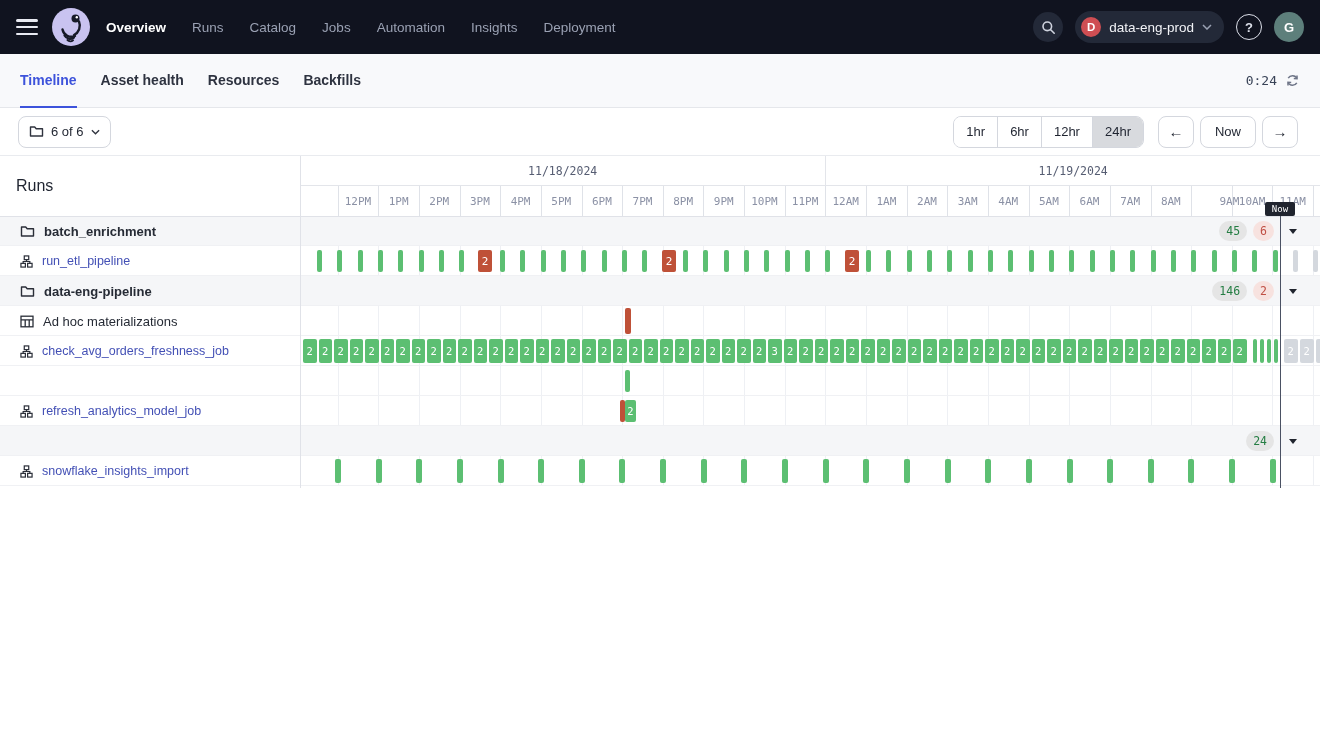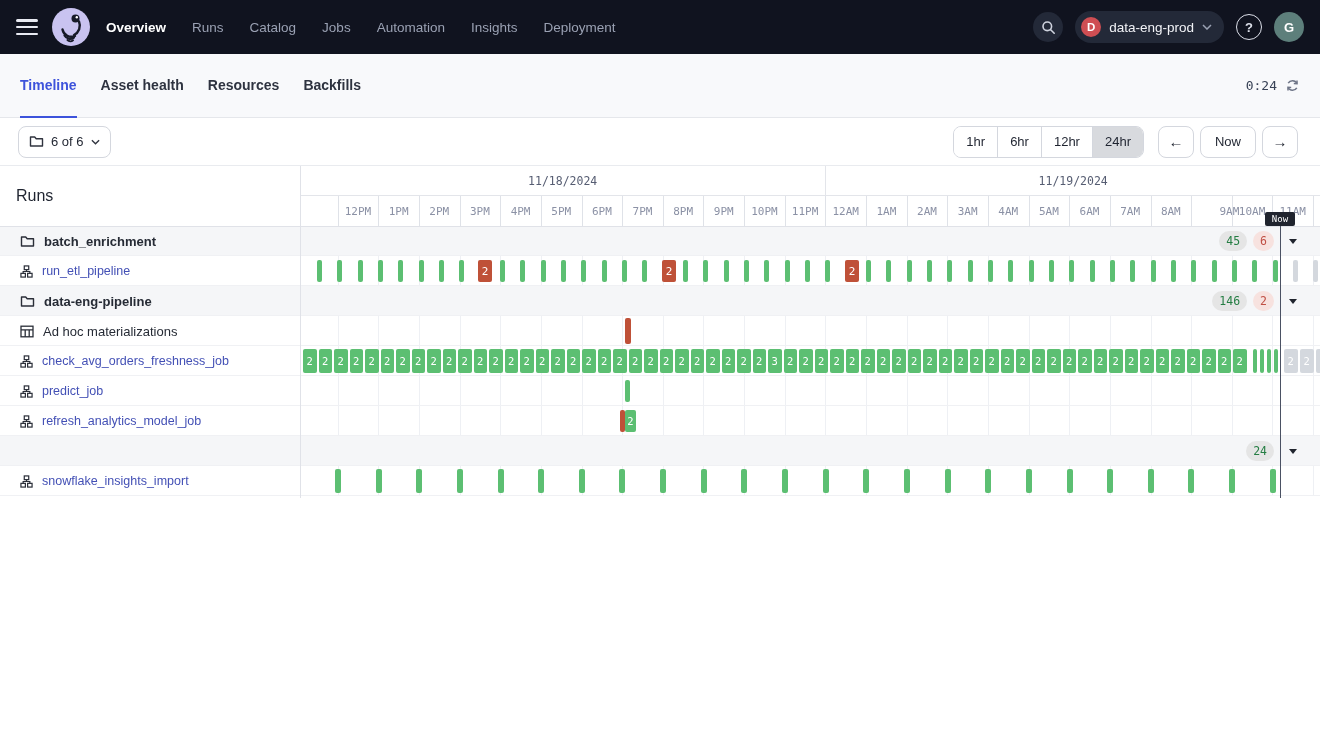--- a/index.html
+++ b/index.html
@@ -17,21 +17,21 @@
   .nav-item.active { color:#fff; font-weight:700; }
   .top-right { margin-left:auto; display:flex; align-items:center; gap:12px; }
   .circle-btn { width:30px; height:30px; border-radius:50%; background:#232938; display:flex; align-items:center; justify-content:center; cursor:pointer; }
   .deploy-pill { height:32px; border-radius:16px; background:#232938; display:flex; align-items:center; gap:8px; padding:0 12px 0 6px; cursor:pointer; }
   .deploy-badge { width:20px; height:20px; border-radius:50%; background:#cf4e53; color:#fff; font-size:11.5px; font-weight:700; display:flex; align-items:center; justify-content:center; }
   .deploy-name { color:#f2f3f7; font-size:13.5px; }
   .help-btn { width:26px; height:26px; border-radius:50%; border:1.6px solid #dde0ea; color:#dde0ea; font-size:13px; font-weight:700; display:flex; align-items:center; justify-content:center; cursor:pointer; }
   .avatar { width:30px; height:30px; border-radius:50%; background:#5d7f7b; color:#fff; font-size:13px; font-weight:600; display:flex; align-items:center; justify-content:center; cursor:pointer; }
 
   
-  .tabbar { height:64px; background:#f8f9fb; border-bottom:1px solid #e5e7eb; display:flex; align-items:center; padding:0 20px; }
+  .tabbar { height:54px; background:#f8f9fb; border-bottom:1px solid #e5e7eb; display:flex; align-items:center; padding:0 20px; }
   .tabs { display:flex; gap:24px; height:100%; align-items:center; }
   .tab { font-size:14px; font-weight:600; color:#2e3340; cursor:pointer; height:100%; display:flex; align-items:center; border-bottom:2px solid transparent; margin-bottom:-1px; }
   .tab.active { color:#3d53db; border-bottom-color:#3d53db; }
   .tab-right { margin-left:auto; display:flex; align-items:center; gap:8px; }
   .timer { font-size:13px; color:#394357; }
 
   
   .toolbar { height:48px; background:#fff; display:flex; align-items:center; padding:0 22px 0 18px; border-bottom:1px solid #e9ebef; }
   .btn { height:32px; border:1px solid #d4d7de; border-radius:8px; background:#fff; display:flex; align-items:center; gap:7px; padding:0 10px; font-size:13px; color:#1f2430; cursor:pointer; }
   .search-box { height:32px; width:188px; border:1px solid #d4d7de; border-radius:8px; display:flex; align-items:center; gap:7px; padding:0 10px; margin-left:10px; background:#fff; }
@@ -456,31 +456,20 @@
           <div class="mark tick-success" style="left: 953px; width: 4px; height: 24px; top: 3px;"></div>
           <div class="mark tick-success" style="left: 960px; width: 4px; height: 24px; top: 3px;"></div>
           <div class="mark tick-success" style="left: 967px; width: 4px; height: 24px; top: 3px;"></div>
           <div class="mark tick-success" style="left: 974px; width: 4px; height: 24px; top: 3px;"></div>
           <div class="mark box-future" style="left: 984px; width: 13.5px; height: 24px; top: 3px;">2</div>
           <div class="mark box-future" style="left: 1000px; width: 13.5px; height: 24px; top: 3px;">2</div>
           <div class="mark box-future" style="left: 1016px; width: 13.5px; height: 24px; top: 3px;">2</div>
         </div>
       </div>
       <div class="t-row job">
-        <div class="row-label">
-          <span style="display: flex;">
-            <svg width="13" height="13" viewBox="0 0 14 14">
-              <rect x="4.6" y="1" width="4.8" height="4" fill="none" stroke="#2a2e38" stroke-width="1.3"></rect>
-              <rect x="1" y="9" width="4.8" height="4" fill="none" stroke="#2a2e38" stroke-width="1.3"></rect>
-              <rect x="8.2" y="9" width="4.8" height="4" fill="none" stroke="#2a2e38" stroke-width="1.3"></rect>
-              <path d="M7 5 v2 M3.4 9 v-2 h7.2 v2" fill="none" stroke="#2a2e38" stroke-width="1.3"></path>
-            </svg>
-          </span>
-          <span class="txt">predict_job</span>
-        </div>
         <div class="track">
           <div class="mark tick-success" style="left: 325px; width: 5px; height: 22px; top: 4px;"></div>
         </div>
       </div>
       <div class="t-row job">
         <div class="row-label">
           <span style="display: flex;">
             <svg width="13" height="13" viewBox="0 0 14 14">
               <rect x="4.6" y="1" width="4.8" height="4" fill="none" stroke="#2a2e38" stroke-width="1.3"></rect>
               <rect x="1" y="9" width="4.8" height="4" fill="none" stroke="#2a2e38" stroke-width="1.3"></rect>

